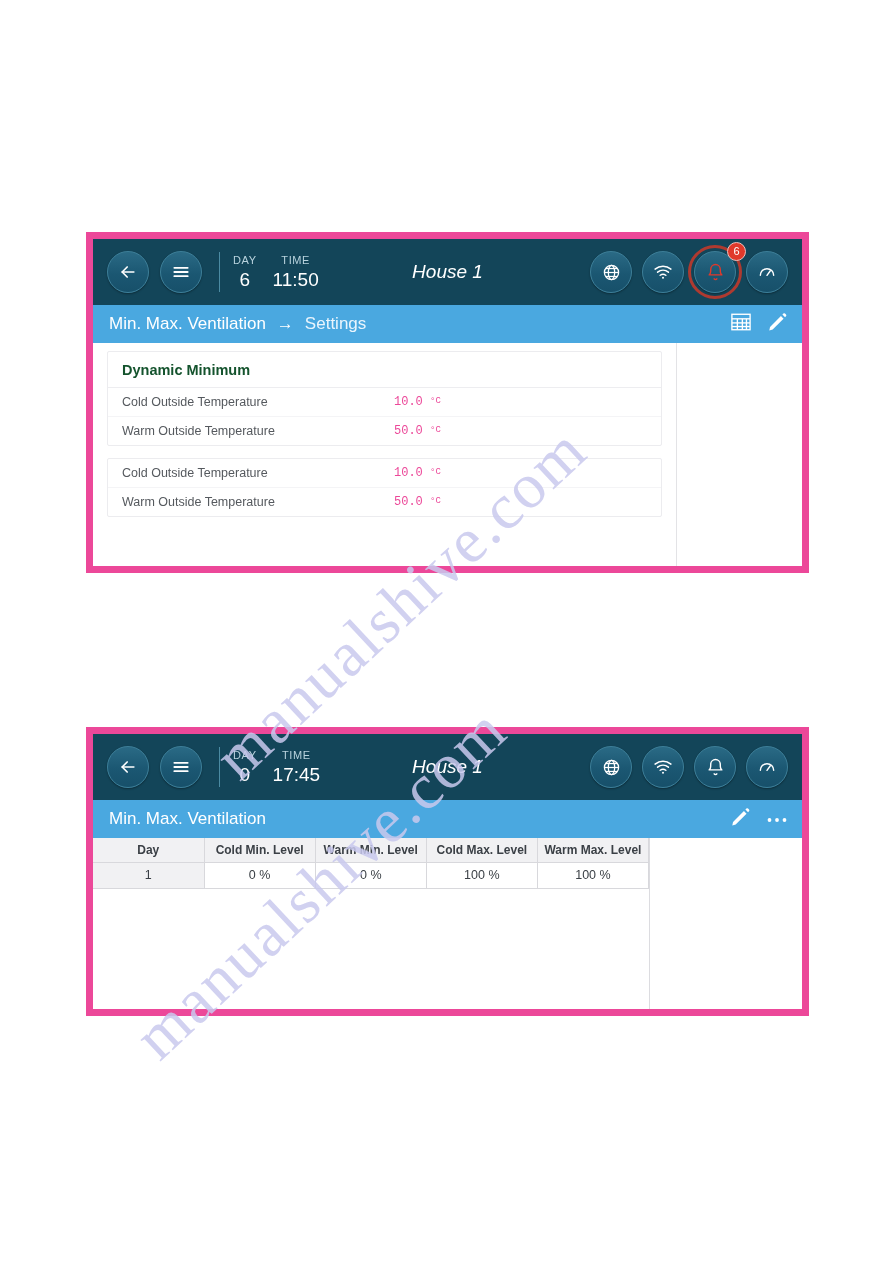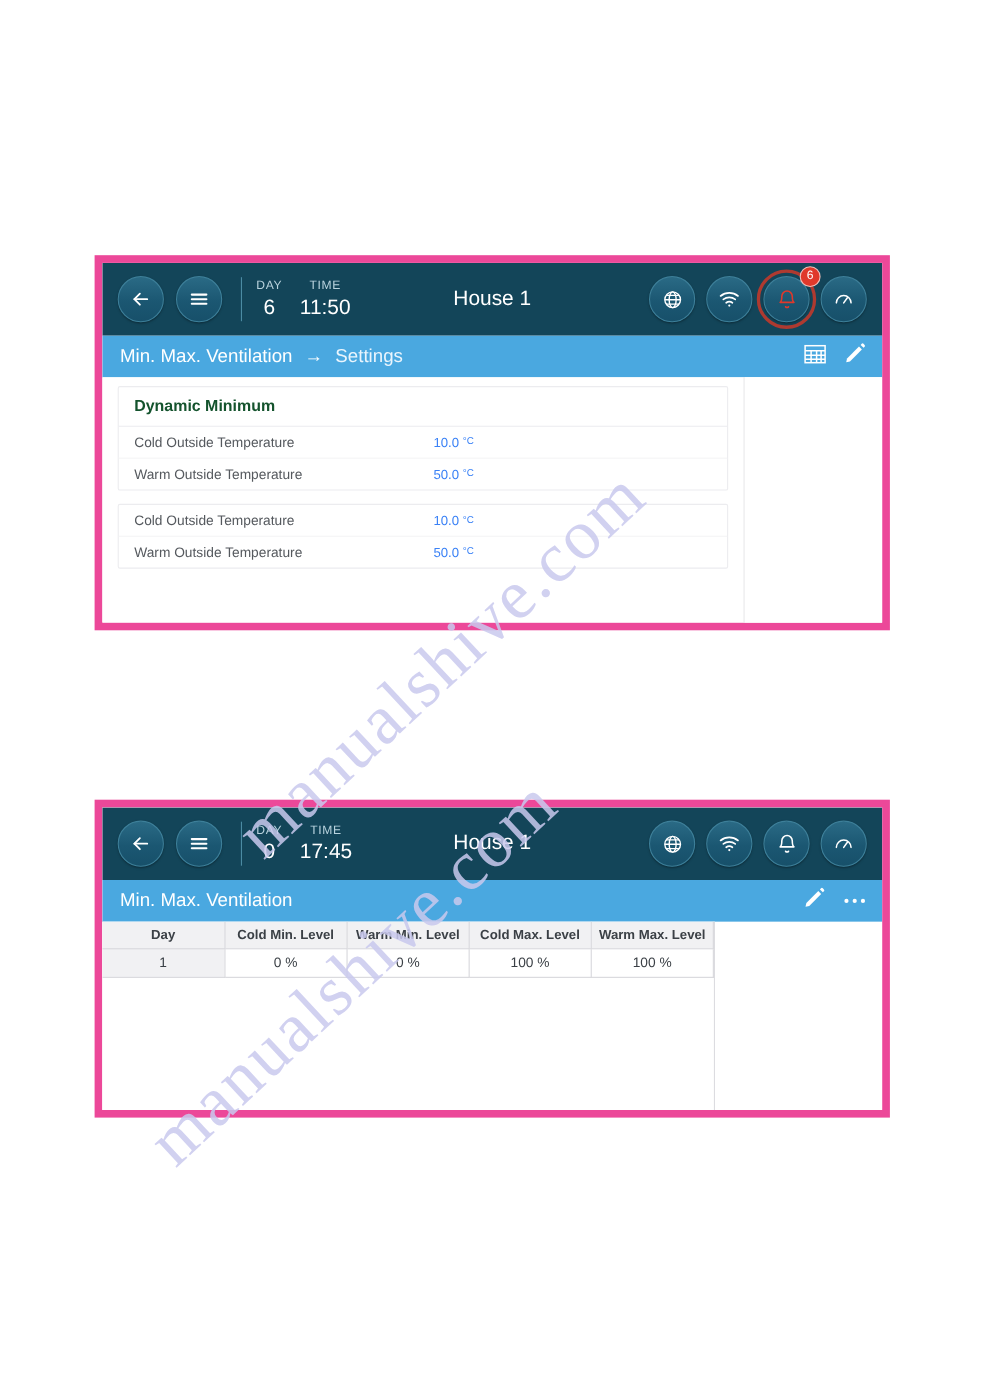--- a/index.html
+++ b/index.html
@@ -85,20 +85,21 @@
     line-height: 24px;
     margin-top: 1px;
   }
   .house-title {
     position: absolute;
     left: 0; right: 0;
     text-align: center;
     color: #ffffff;
     font-size: 19px;
     pointer-events: none;
+    font-style: italic;
   }
   .topbar-right {
     margin-left: auto;
     display: flex;
     align-items: center;
     position: relative;
     z-index: 2;
   }
   .topbar-right .circ-btn { margin-right: 10px; }
   .topbar-right .circ-btn:last-child { margin-right: 0; }
@@ -181,21 +182,22 @@
     border-bottom: 1px solid #f4f4f6;
   }
   .card .row:last-child { border-bottom: none; }
   .row-label {
     font-size: 12.5px;
     color: #55595e;
     flex: 0 0 272px;
   }
   .row-value {
     font-size: 12px;
-    color: #3b82f6;
+    color: #ec4899;
+    font-family: Liberation Mono, monospace;
   }
   .row-value .unit { font-size: 9px; vertical-align: 2px; }
 
   
   .body-2 { height: 185px; display: flex; background: #fff; }
   .body-2-main {
     width: 557px;
     background: #fff;
     border-right: 1px solid #dcdce0;
   }

